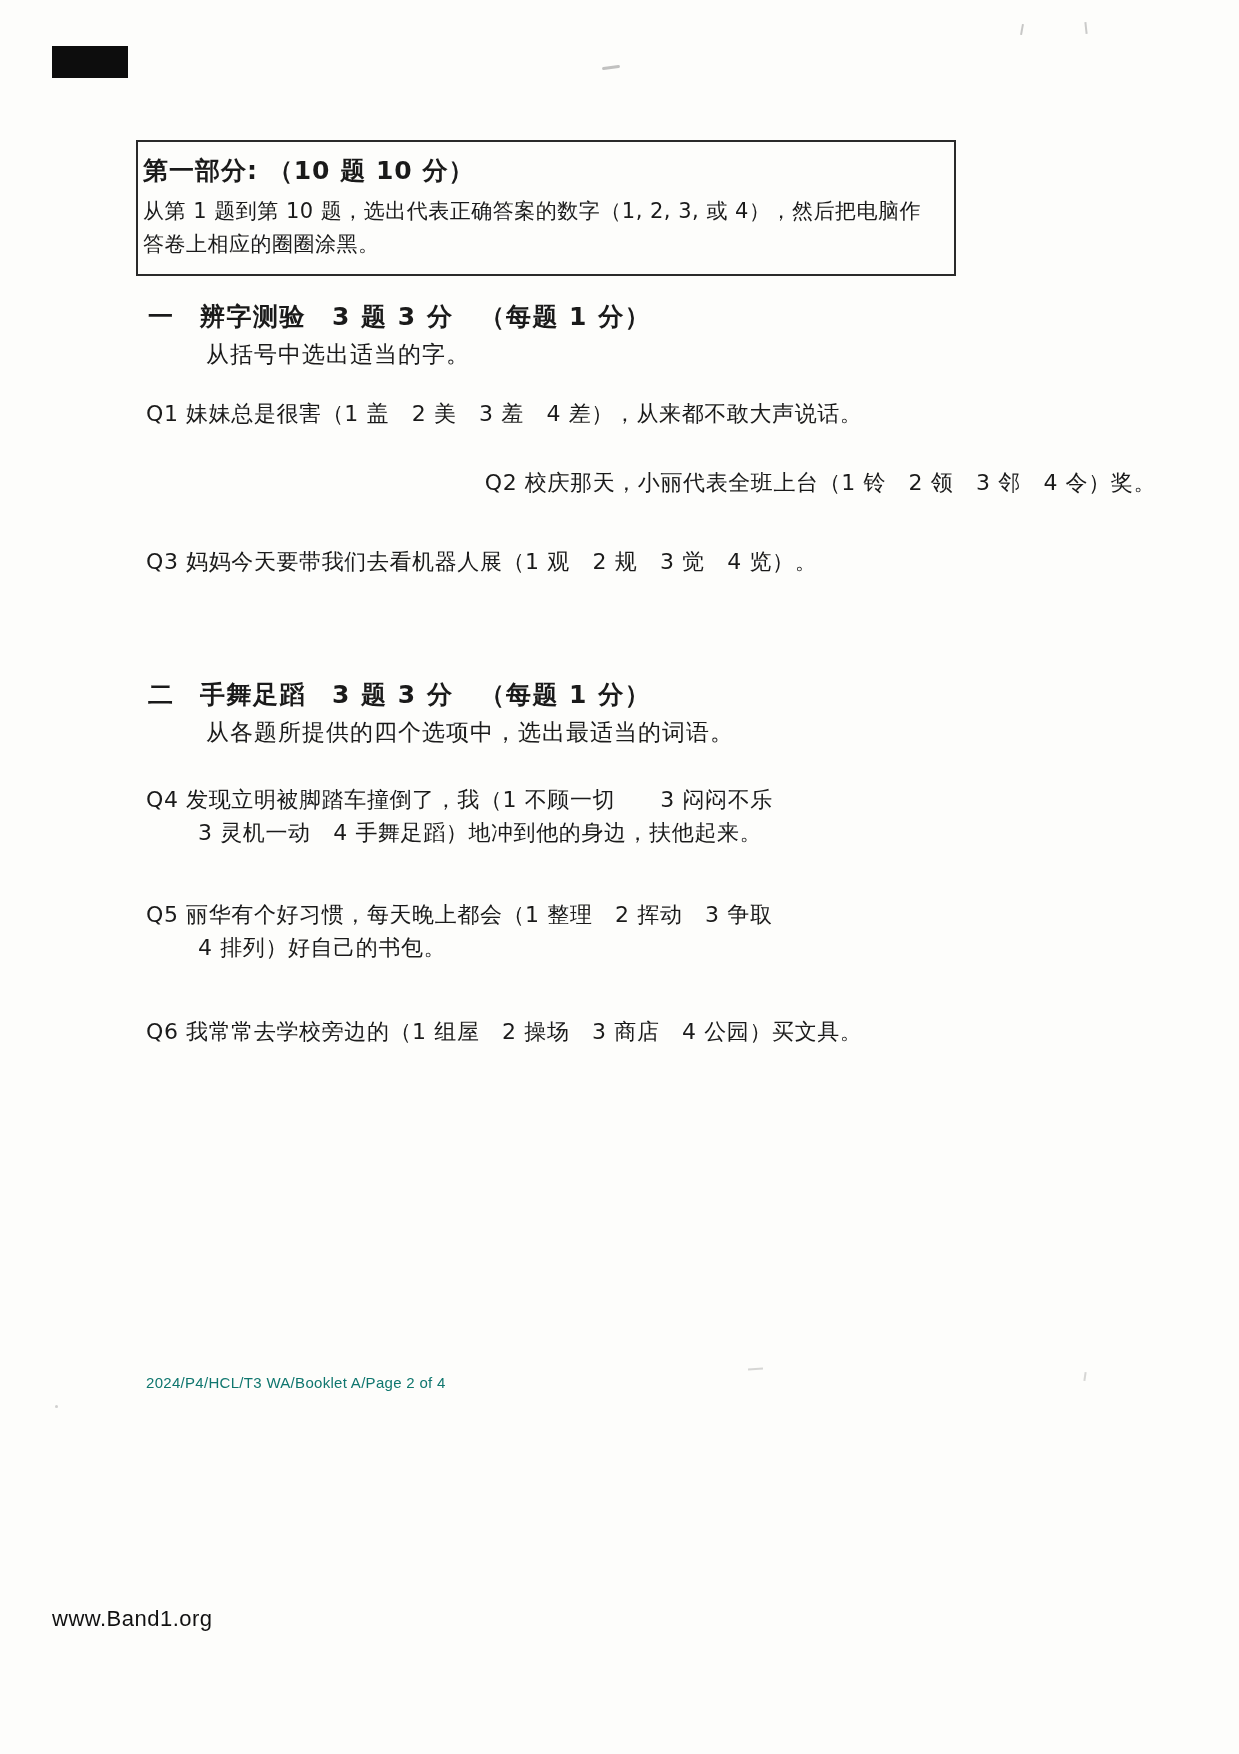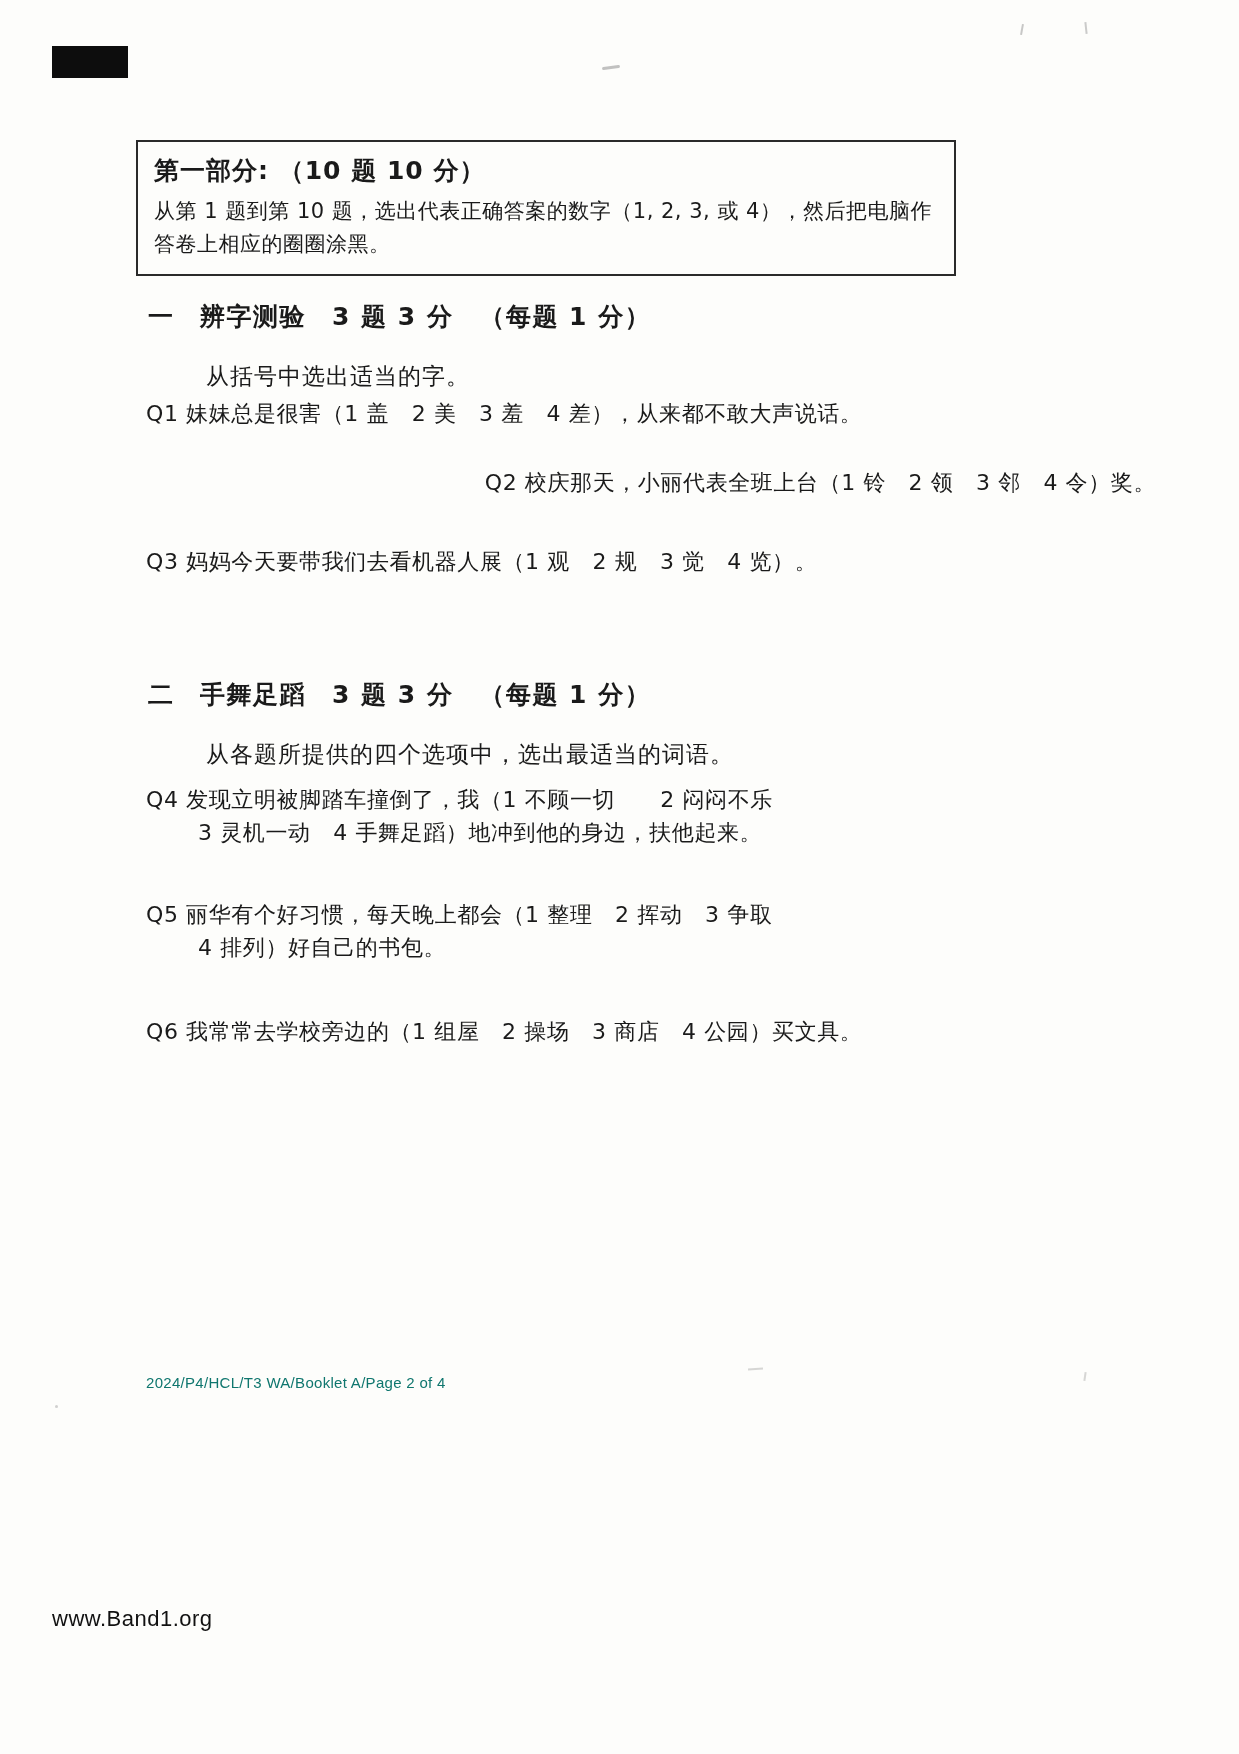--- a/index.html
+++ b/index.html
@@ -46,21 +46,21 @@
   .artifact.a6 { left: 1084px; top: 1372px; width: 2px; height: 9px; transform: rotate(8deg); opacity: .4; }
 
   
   .part-box {
     position: absolute;
     left: 136px;
     top: 140px;
     width: 820px;
     border: 2px solid #2a2a2a;
     border-right-width: 2px;
-    padding: 12px 16px 14px 16px;
+    padding: 12px 16px 14px 5px;
     box-sizing: border-box;
     background: transparent;
   }
   .part-box .title-line {
     font-size: 25px;
     font-weight: 700;
     letter-spacing: 1px;
     margin-bottom: 8px;
     white-space: nowrap;
   }
@@ -84,21 +84,21 @@
     align-items: baseline;
     gap: 26px;
     font-size: 25px;
     font-weight: 700;
     letter-spacing: 1.5px;
     white-space: nowrap;
   }
   .section .head .num { width: 26px; display: inline-block; }
   .section .sub {
     margin-left: 58px;
-    margin-top: 28px;
+    margin-top: 6px;
     font-size: 23px;
     letter-spacing: 1px;
   }
 
   
   .question {
     position: absolute;
     left: 146px;
     width: 1010px;
     font-size: 22px;
@@ -176,21 +176,21 @@
     <div class="head">
       <span class="num">二</span>
       <span>手舞足蹈</span>
       <span>3 题 3 分</span>
       <span>（每题 1 分）</span>
     </div>
     <div class="sub">从各题所提供的四个选项中，选出最适当的词语。</div>
   </div>
 
   <div class="question" style="top: 783px;">
-    <div class="qline">Q4 发现立明被脚踏车撞倒了，我（1 不顾一切　　2 闷闷不乐</div>
+    <div class="qline">Q4 发现立明被脚踏车撞倒了，我（1 不顾一切　　3 闷闷不乐</div>
     <div class="qline indent">3 灵机一动　4 手舞足蹈）地冲到他的身边，扶他起来。</div>
   </div>
 
   <div class="question" style="top: 898px;">
     <div class="qline">Q5 丽华有个好习惯，每天晚上都会（1 整理　2 挥动　3 争取</div>
     <div class="qline indent">4 排列）好自己的书包。</div>
   </div>
 
   <div class="question" style="top: 1015px;">
     <div class="qline">Q6 我常常去学校旁边的（1 组屋　2 操场　3 商店　4 公园）买文具。</div>

